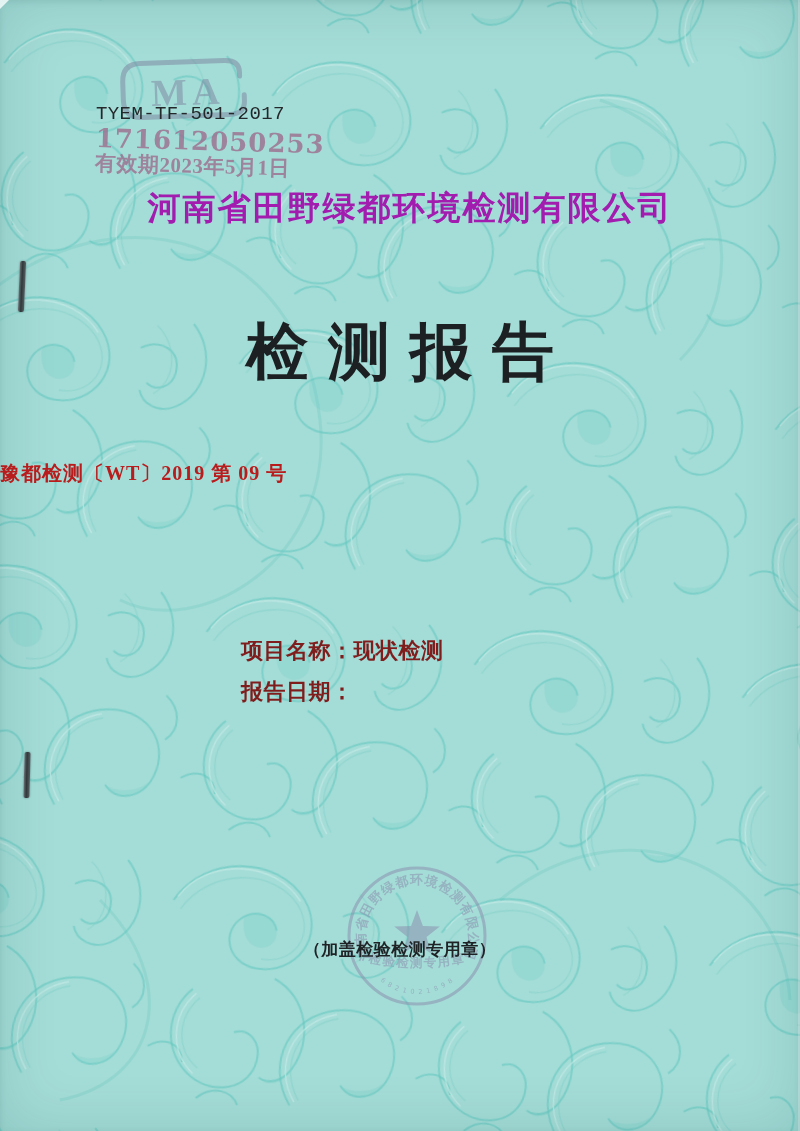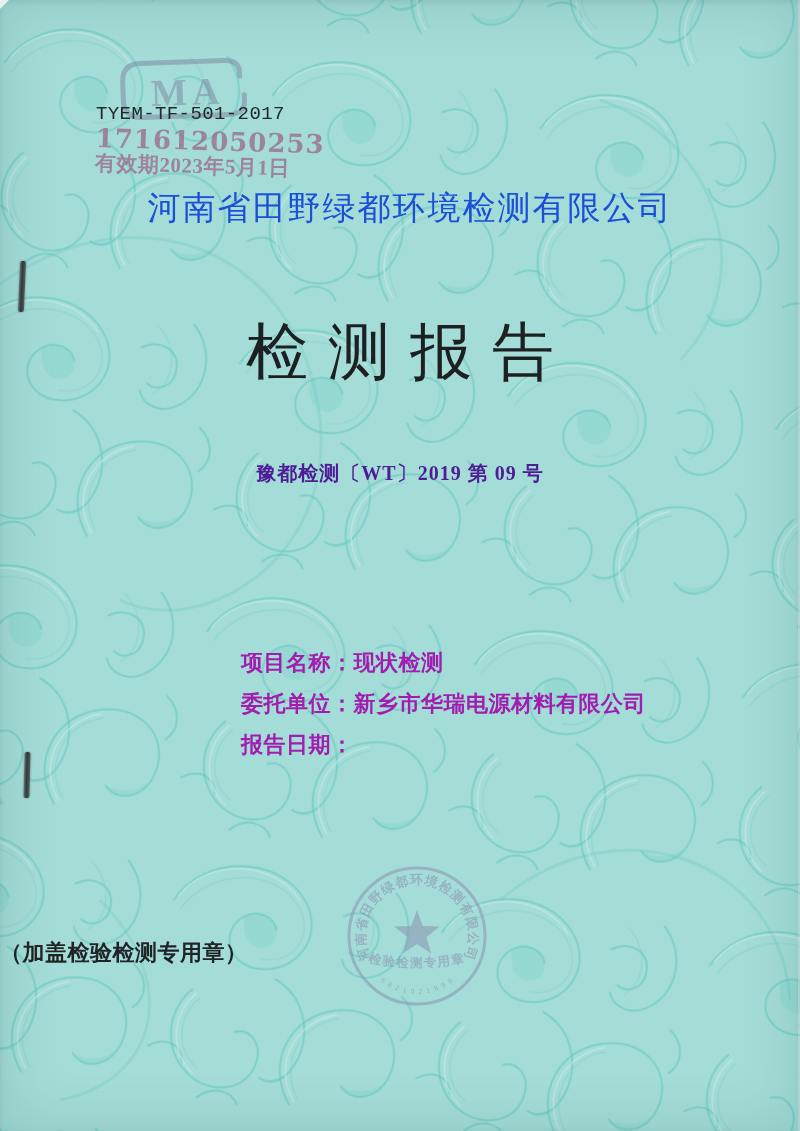--- a/index.html
+++ b/index.html
@@ -24,36 +24,36 @@
     font-family:Liberation Mono, monospace;
     font-size:19px;letter-spacing:.4px;color:#24282b;}
 
   .cma-stamp{position:absolute;left:117px;top:57px;opacity:.52;transform:rotate(-2deg);}
   .validity-stamp{position:absolute;left:96px;top:125px;color:#9d7090;opacity:.82;
     transform:rotate(1.6deg);transform-origin:left top;line-height:1.02;}
   .validity-stamp .serial{font-family:"DejaVu Serif",serif;font-size:26px;font-weight:600;letter-spacing:1px;}
   .validity-stamp .valid-until{font-size:21px;font-weight:600;letter-spacing:.5px;margin-top:1px;}
 
   .company-name{position:absolute;left:0;right:0;top:192px;text-align:center;
-    font-size:33px;font-weight:400;letter-spacing:2px;padding-left:20px;
-    color:#1d4ed8;line-height:1;}
+    font-size:33px;font-weight:700;letter-spacing:2px;padding-left:20px;
+    color:#a21caf;line-height:1;}
   .report-title{position:absolute;left:0;right:0;top:321px;text-align:center;
-    font-size:62px;font-weight:400;letter-spacing:20px;padding-left:20px;
+    font-size:62px;font-weight:700;letter-spacing:20px;padding-left:20px;
     color:#1d2022;line-height:1;}
-  .report-number{position:absolute;left:0;right:0;top:461px;text-align:center;
-    font-size:20px;font-weight:600;letter-spacing:1px;color:#4c1d95;line-height:1.2;}
+  .report-number{position:absolute;left:0;right:0;top:461px;
+    font-size:20px;font-weight:600;letter-spacing:1px;color:#b91c1c;line-height:1.2;}
 
-  .fields{position:absolute;left:241px;top:630px;font-size:22px;color:#a21caf;margin-top:12px;}
+  .fields{position:absolute;left:241px;top:630px;font-size:22px;color:#7f1d1d;}
   .field-row{height:41px;display:flex;align-items:center;white-space:nowrap;}
   .field-label{font-weight:600;letter-spacing:.5px;}
   .field-value{font-weight:600;letter-spacing:.5px;font-family:Liberation Serif, serif;}
 
   .round-seal{position:absolute;left:344px;top:863px;opacity:.55;}
-  .seal-note{position:absolute;left:0;right:0;top:940px;
-    font-size:22px;font-weight:600;letter-spacing:.5px;color:#1f2326;line-height:1.2;}
+  .seal-note{position:absolute;left:0;right:0;top:940px;text-align:center;
+    font-size:17px;font-weight:600;letter-spacing:.5px;color:#1f2326;line-height:1.2;}
 </style>
 </head>
 <body>
 
 <svg class="paper-bg" width="800" height="1131" viewBox="0 0 800 1131" xmlns="http://www.w3.org/2000/svg">
   <defs>
     <pattern id="damask" width="270" height="270" patternUnits="userSpaceOnUse" patternTransform="rotate(7)">
       <rect width="270" height="270" fill="#a4dcd7"></rect>
       <g fill="none" stroke="#5dc6bd" stroke-opacity="0.55" stroke-width="2">
         <path d="M12,62 C38,12 112,6 142,46 C168,80 142,122 102,120 C72,118 62,86 84,70 C97,61 114,66 118,80"></path>
@@ -119,24 +119,20 @@
 <div class="report-title">检测报告</div>
 
 <div class="report-number">豫都检测〔WT〕2019 第 09 号</div>
 
 <div class="fields">
   <div class="field-row">
     <span class="field-label">项目名称：</span>
     <span class="field-value">现状检测</span>
   </div>
   <div class="field-row">
-    <span class="field-label">委托单位：</span>
-    <span class="field-value">新乡市华瑞电源材料有限公司</span>
-  </div>
-  <div class="field-row">
     <span class="field-label">报告日期：</span>
   </div>
 </div>
 
 <svg class="round-seal" width="146" height="146" viewBox="0 0 146 146">
   <defs>
     <filter id="blr" x="-10%" y="-10%" width="120%" height="120%">
         <feGaussianBlur stdDeviation="0.6"></feGaussianBlur>
       </filter>
     <path id="ringPath" d="M 24.1,90.8 A 52,52 0 1 1 121.9,90.8" fill="none"></path>

